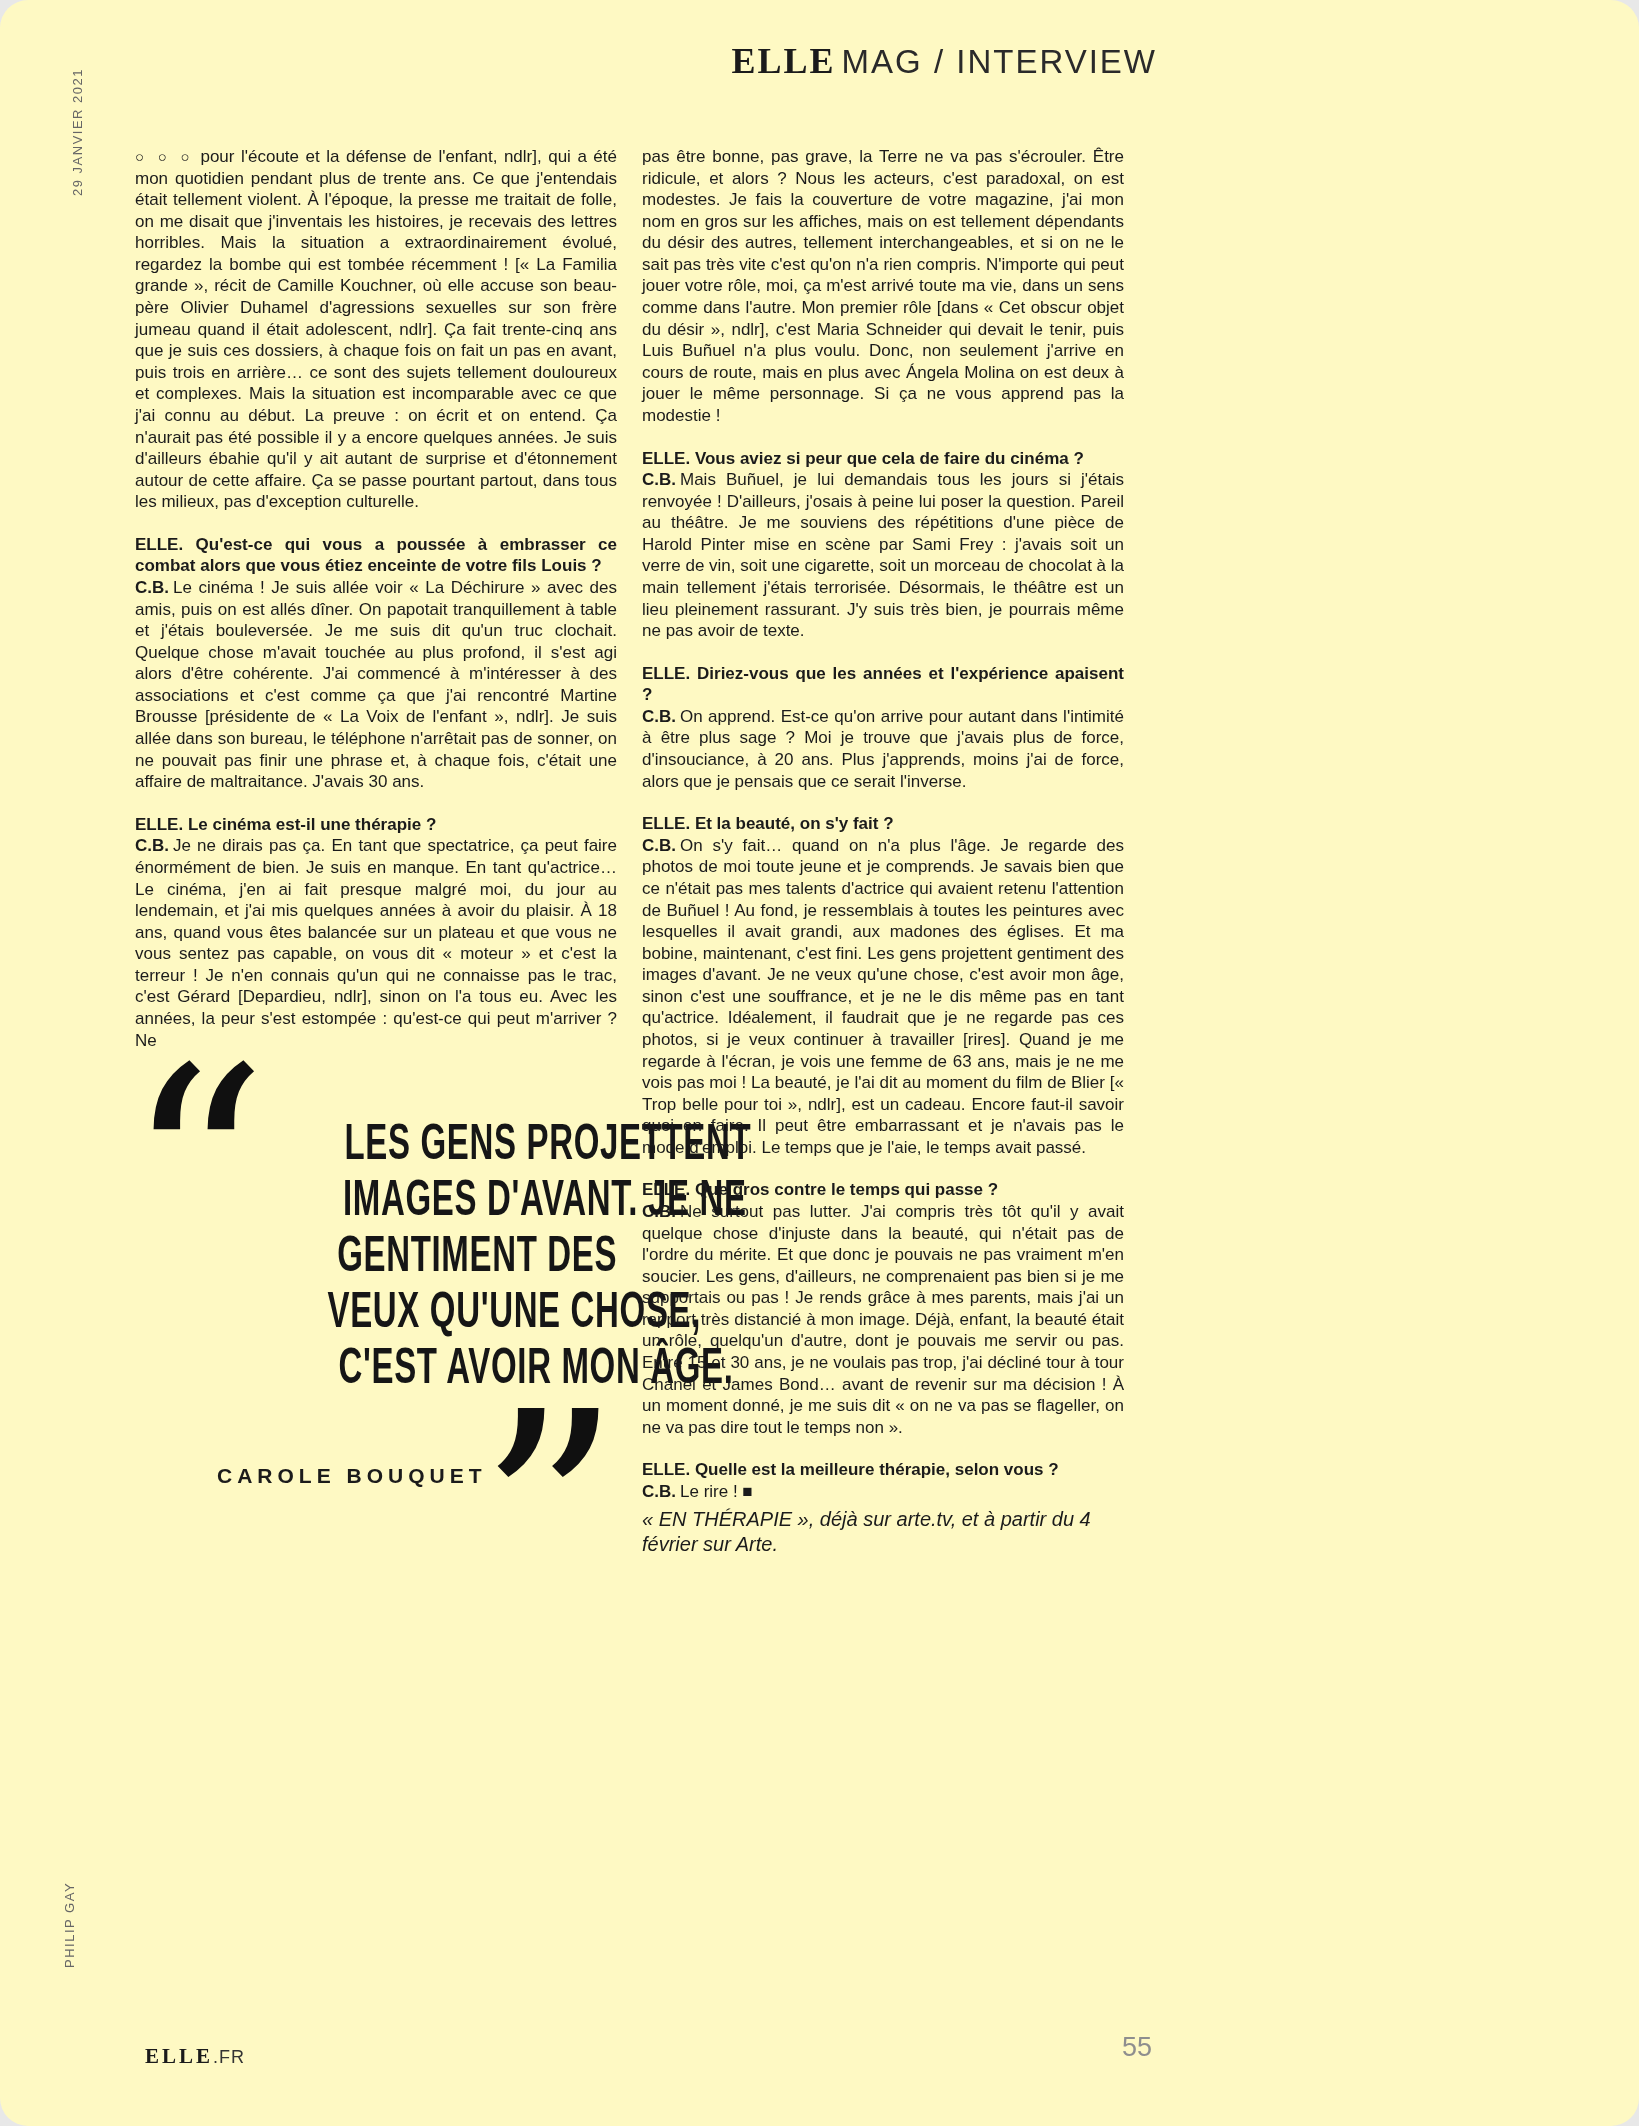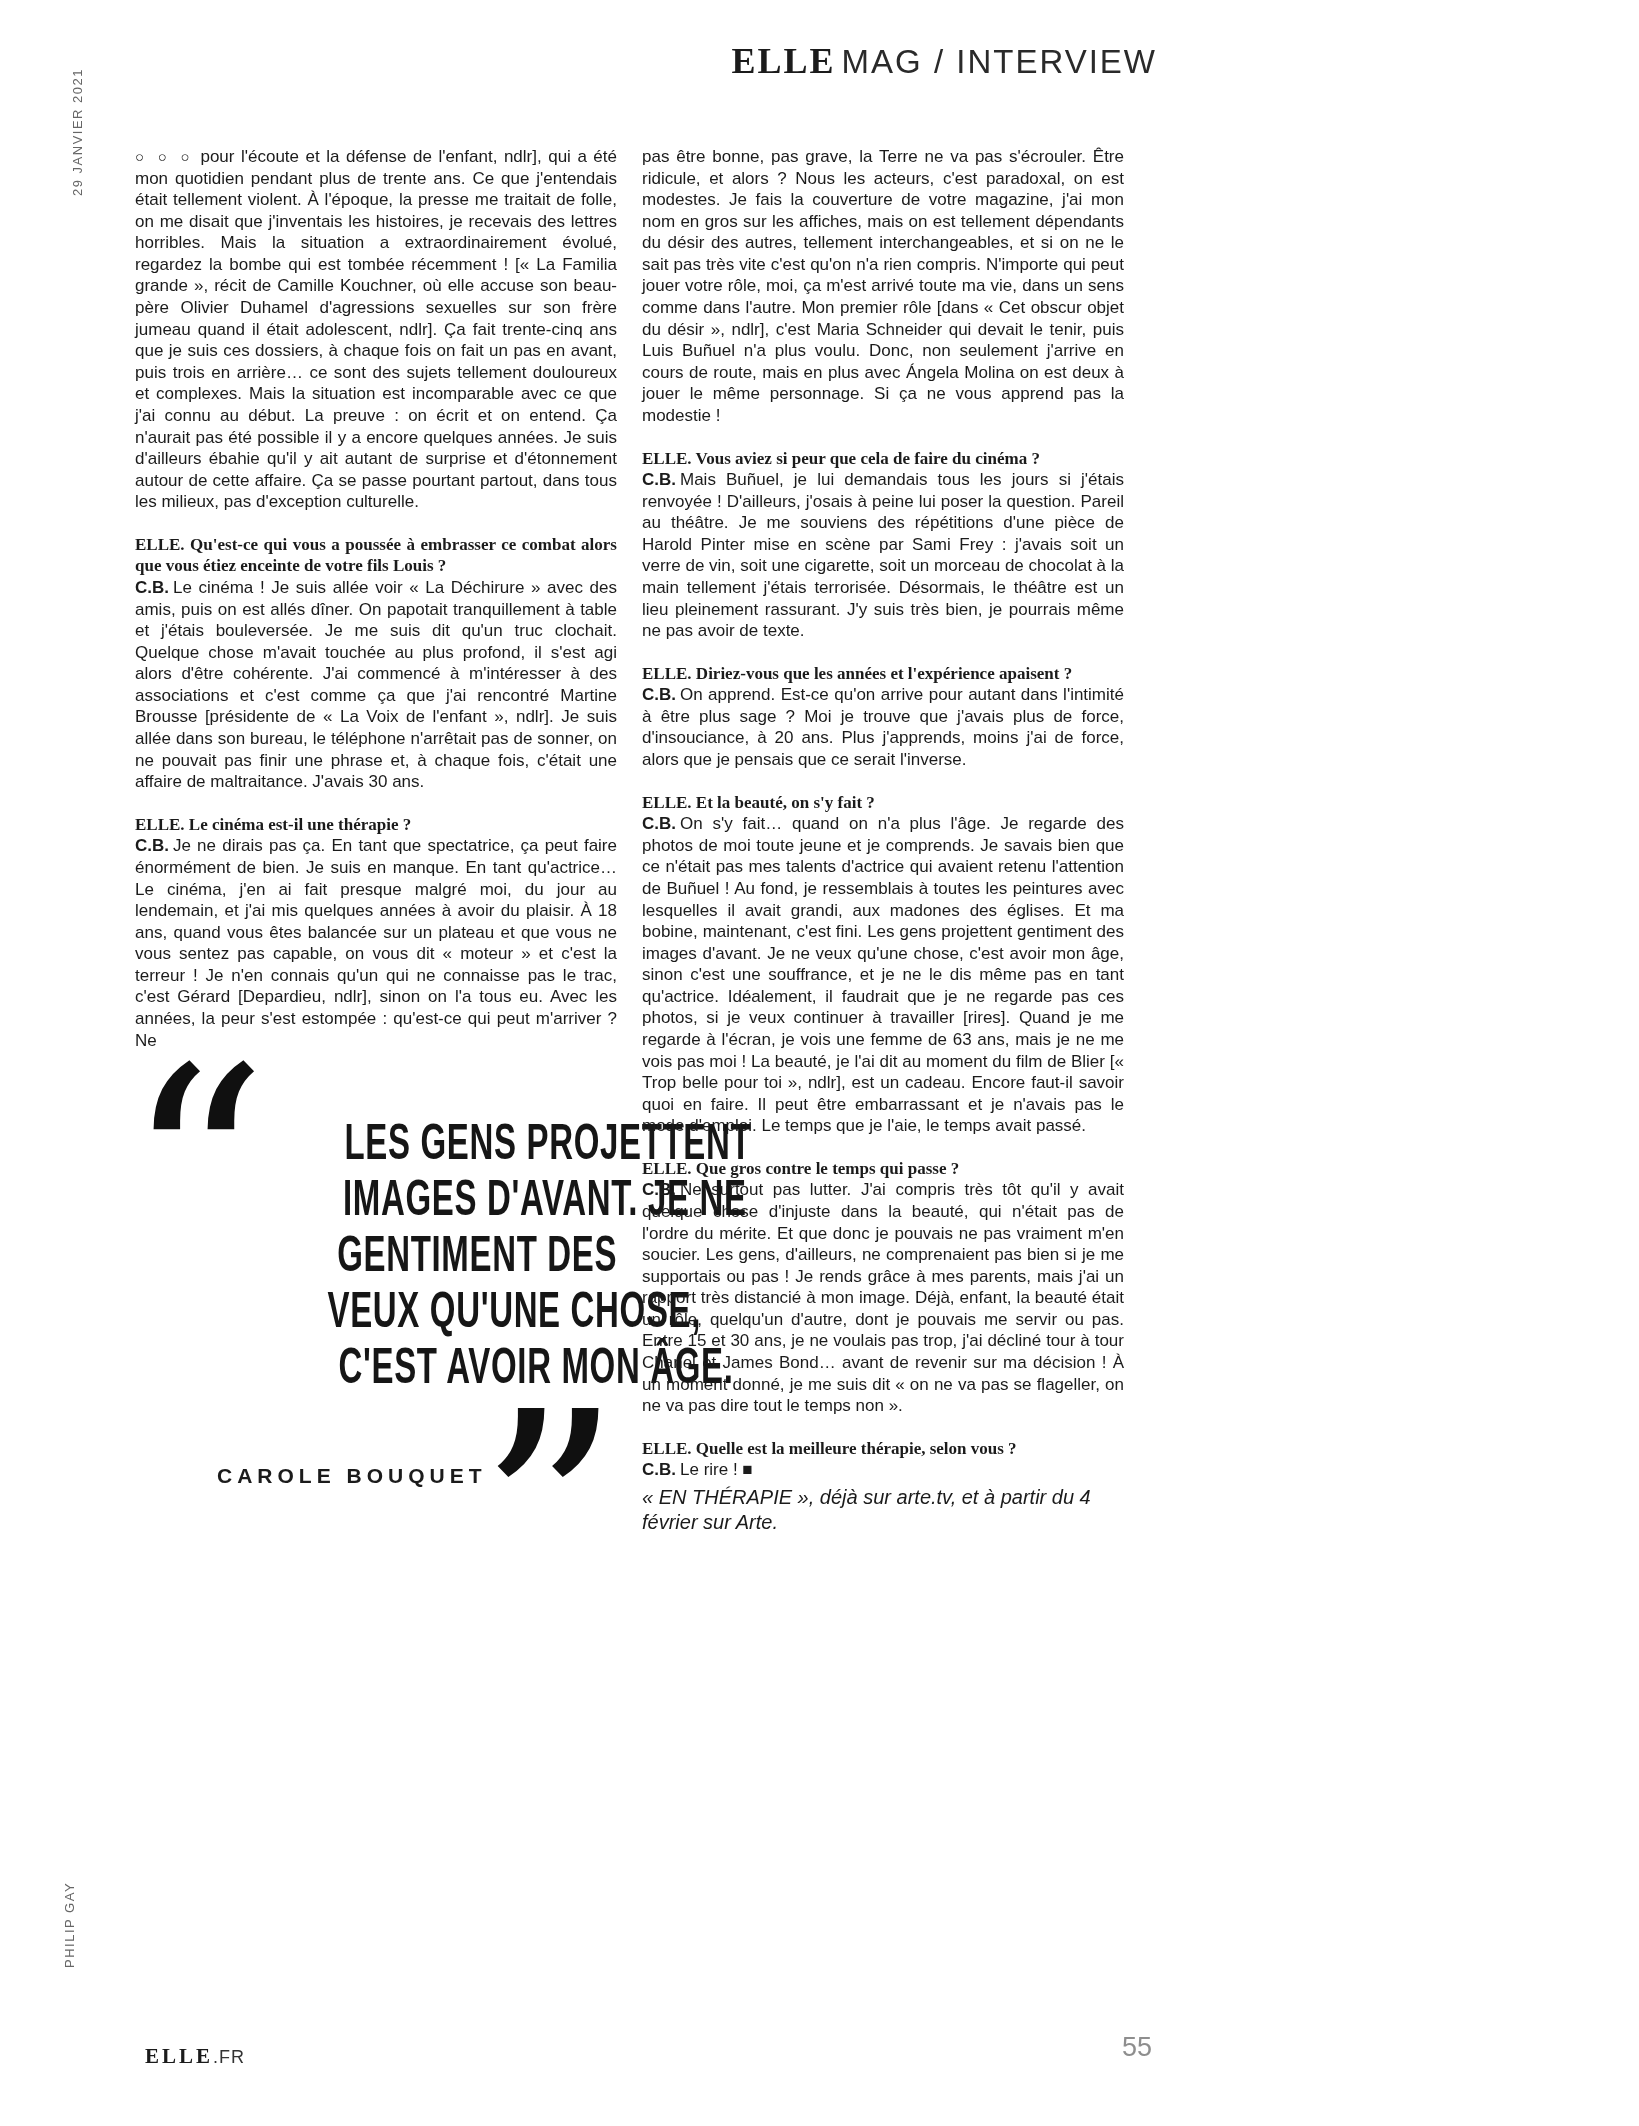--- a/index.html
+++ b/index.html
@@ -1,34 +1,34 @@
 <!DOCTYPE html>
 <html lang="fr"><head>
 <meta charset="utf-8">
 <style>
   * { margin:0; padding:0; box-sizing:border-box; }
   body { background:#e8e8e8; font-family:"Liberation Sans", sans-serif; }
   .page {
-    position:relative; width:1639px; height:2126px; background:#ffffff;
-    color:#1b1b1b; overflow:hidden; margin:0 auto;
+    position:relative; width:1639px; height:2126px; background:#fef9c3;
+    color:#1b1b1b; overflow:hidden; margin:0 auto;border-radius:28px;
   }
   
   .header { position:absolute; top:40px; left:135px; width:1022px; text-align:right; white-space:nowrap; }
   .brand { font-family:"Liberation Serif", serif; font-weight:700; font-size:36px; letter-spacing:2px; }
   .section-title { font-family:"Liberation Sans", sans-serif; font-weight:400; font-size:33px; letter-spacing:2px; color:#2a2a2a; margin-left:6px; }
   
   .vertical { position:absolute; transform:rotate(-90deg); transform-origin:0 0; font-size:13px; letter-spacing:1.5px; color:#666; white-space:nowrap; }
   .v-date { left:70px; top:196px; }
   .v-credit { left:62px; top:1968px; }
   
   .col { position:absolute; top:146px; width:482px; font-size:17px; line-height:1.27; text-align:justify; hyphens:auto; }
   .col-left { left:135px; }
   .col-right { left:642px; }
   .col p { margin:0; }
-  .question { font-weight:700; margin-top:21px !important;font-family:Liberation Serif, serif; }
+  .question { font-weight:700; margin-top:21px !important; }
   .ans-label { font-weight:700; margin-right:4px; }
   .cont-marker { font-size:15px; letter-spacing:3px; color:#222; margin-right:6px; }
   .credit-note { font-style:italic; font-size:20px; margin-top:4px !important; text-align:left; }
   
   .quote-block { position:relative; margin-top:60px; }
   .open-quote, .close-quote {
     font-family:"DejaVu Serif", serif; font-size:280px; line-height:1; color:#101010;
     pointer-events:none;
   }
   .open-quote { position:absolute; top:-80px; left:-10px; }

